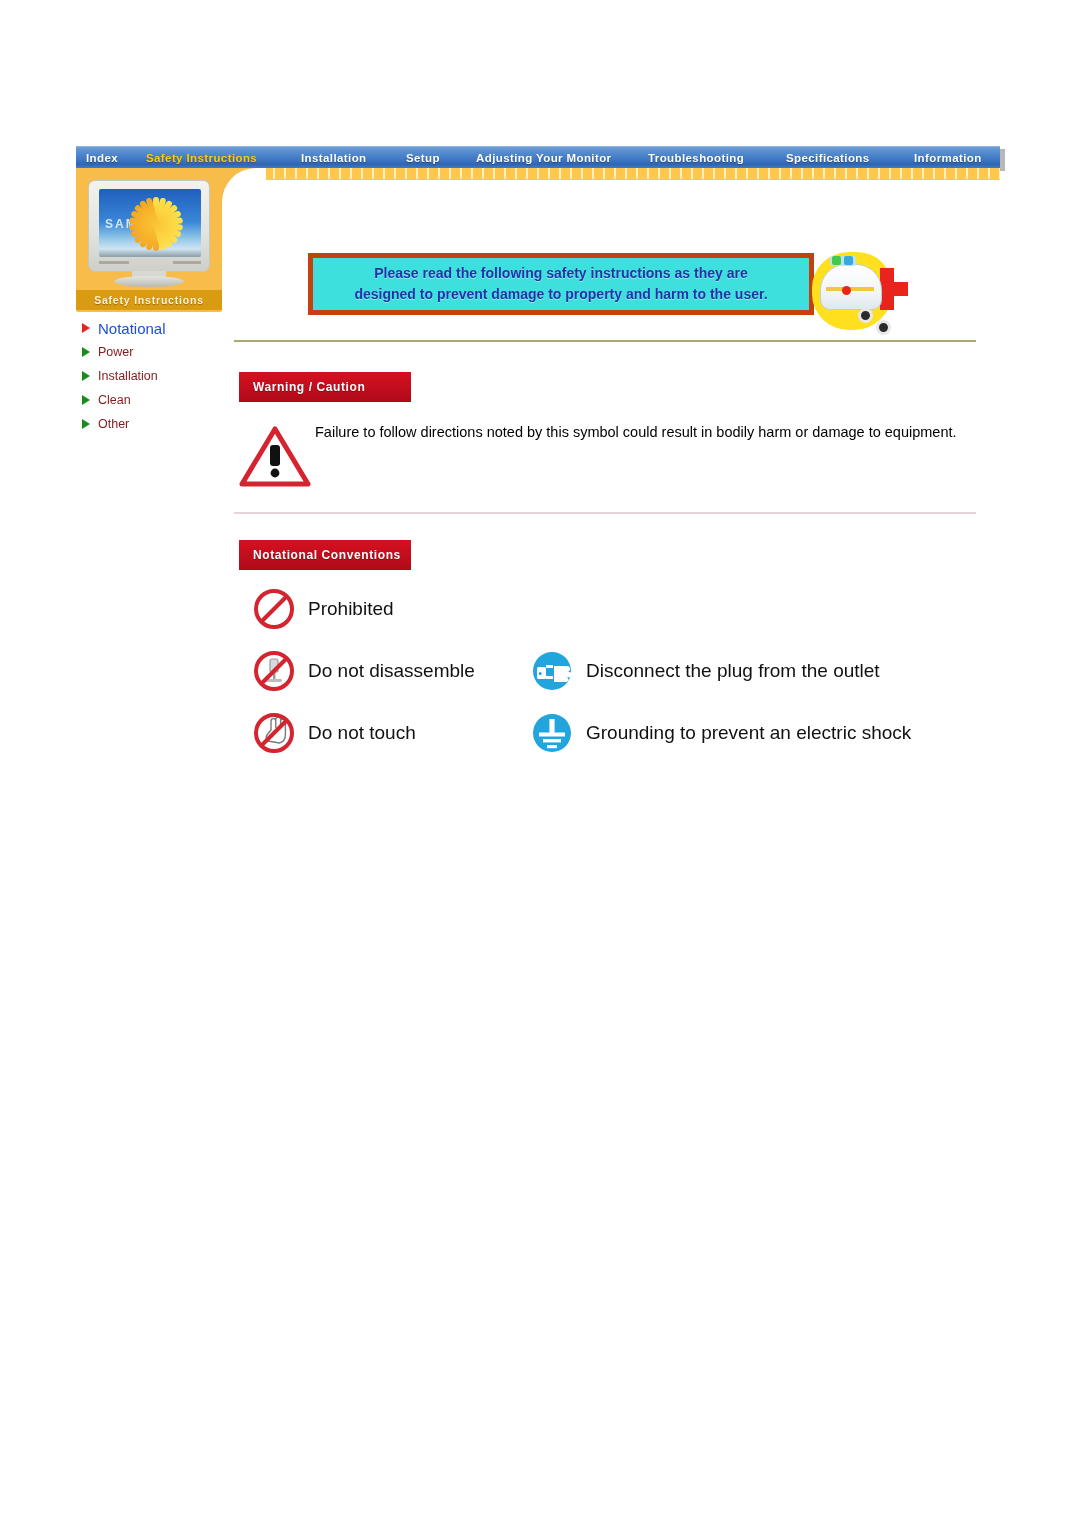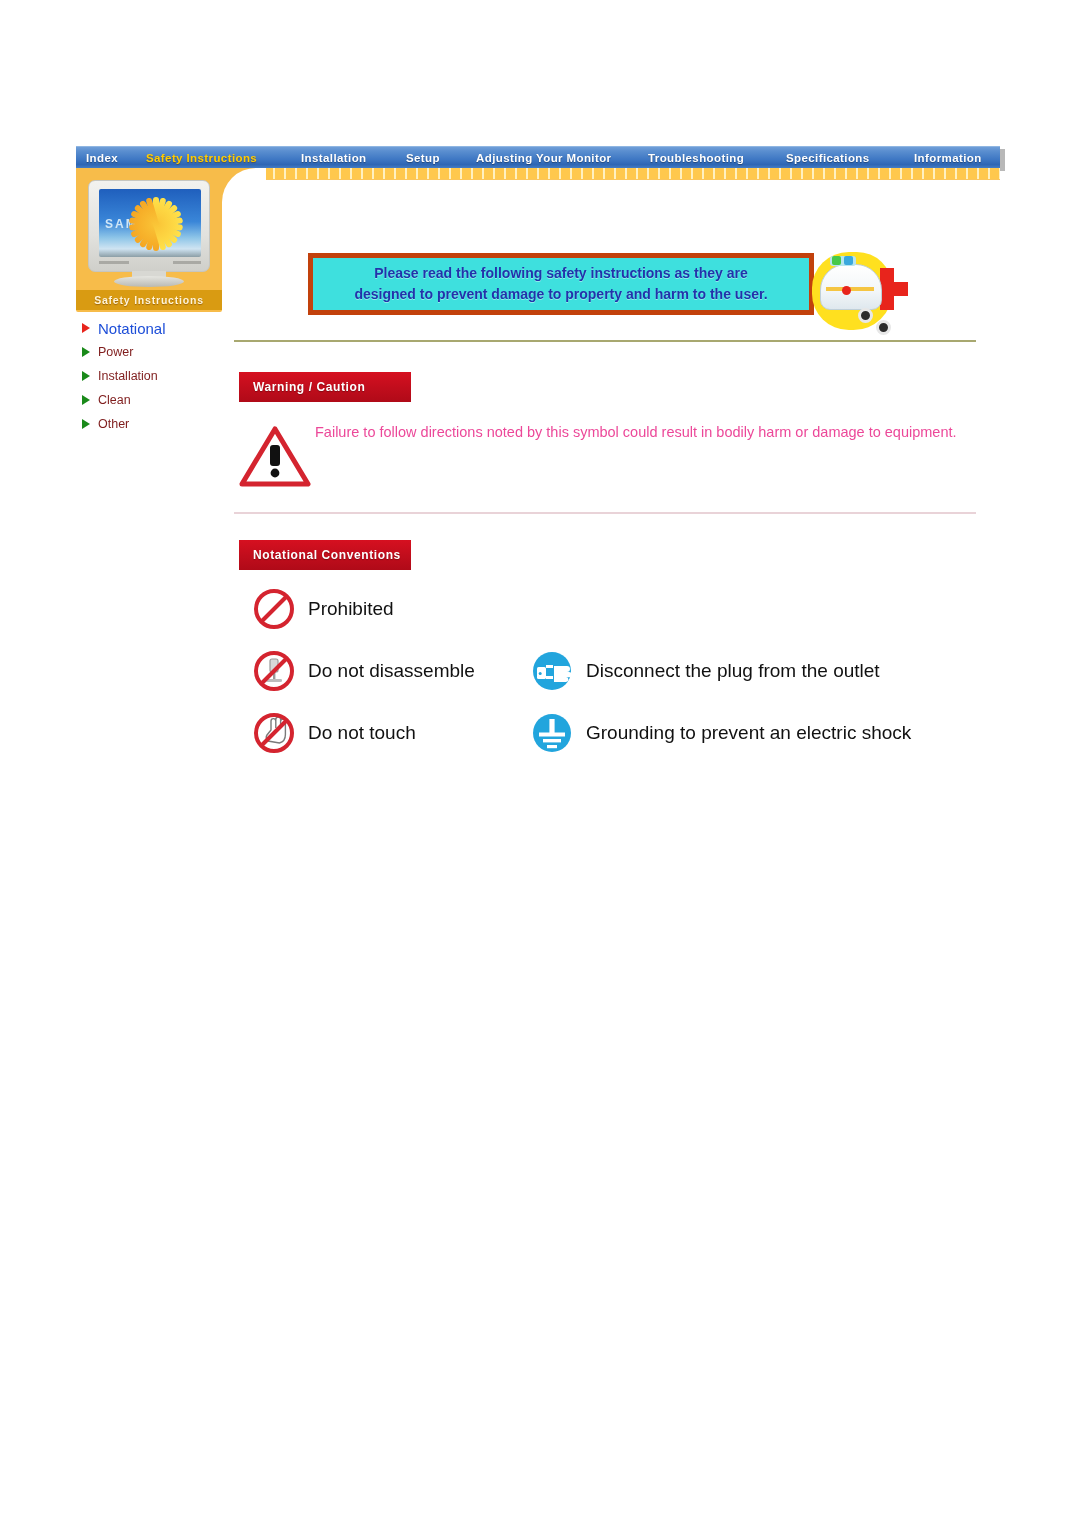--- a/index.html
+++ b/index.html
@@ -377,21 +377,21 @@
   .warn-tri {
     position: relative;
     width: 72px;
     height: 64px;
     flex: 0 0 auto;
     margin-top: 2px;
   }
   .warn-tri svg { display: block; }
   .warn-text {
     margin-left: 4px;
-    color: #ec4899;
+    color: #000000;
     font-size: 14.5px;
     line-height: 1.42;
     max-width: 650px;
   }
 
   
   .conv {
     position: absolute;
     left: 252px;
     top: 578px;

